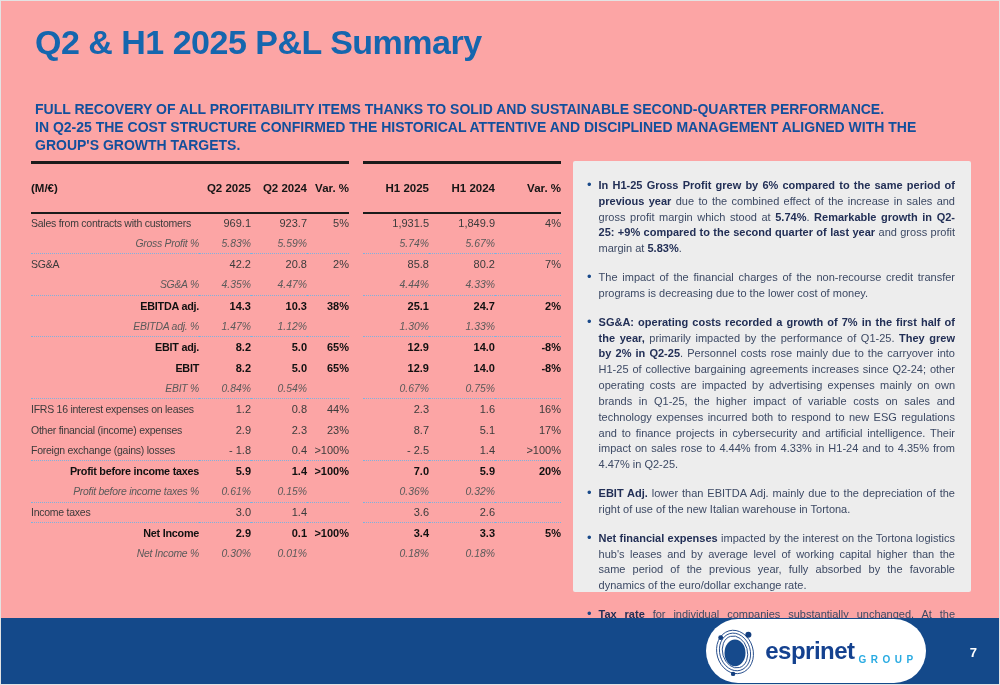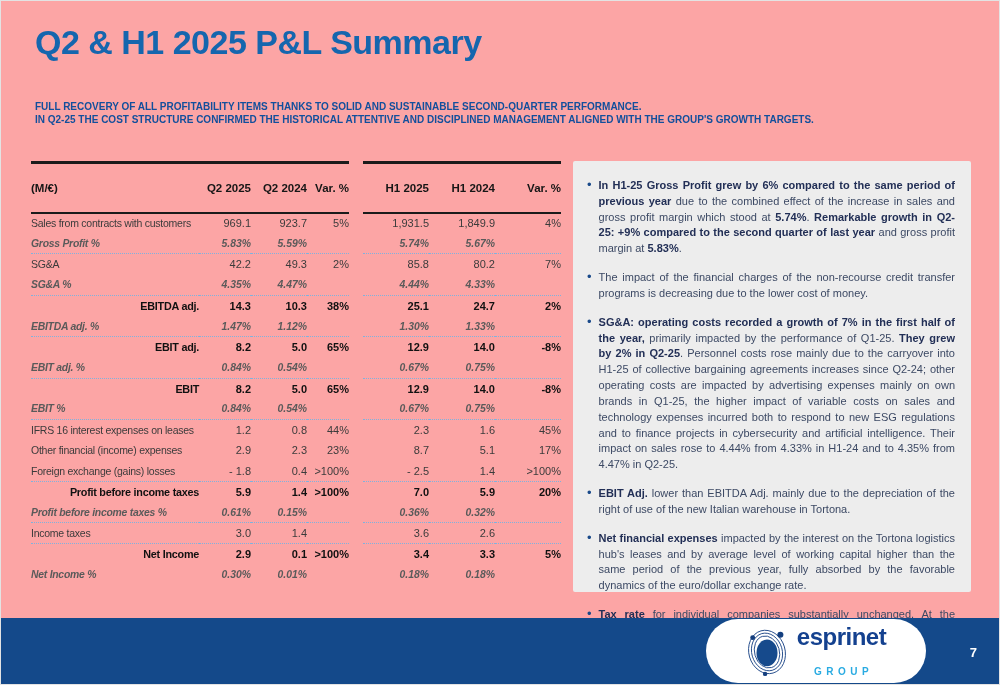--- a/index.html
+++ b/index.html
@@ -9,21 +9,21 @@
     background: #fca5a5; overflow: hidden; border: 1px solid #e3e3e3;
   }
 
   
   .title {
     position: absolute; left: 34px; top: 22px;
     font-size: 34px; font-weight: 700; color: #1566AE; letter-spacing: -0.5px;
   }
   .subtitle {
     position: absolute; left: 34px; top: 99px; width: 895px;
-    font-size: 10px; font-weight: 700; color: #124F9C; line-height: 1.3;
+    font-size: 14px; font-weight: 700; color: #124F9C; line-height: 1.3;
   }
 
   
   .table-wrap { position: absolute; left: 30px; top: 160px; }
   table.pnl { border-collapse: collapse; table-layout: fixed; width: 530px; }
   table.pnl th, table.pnl td { padding: 0; vertical-align: middle; white-space: nowrap; }
   .col-lbl { width: 168px; } .col-a { width: 52px; } .col-b { width: 56px; }
   .col-c { width: 42px; } .col-gap { width: 14px; }
   .col-d { width: 66px; } .col-e { width: 66px; } .col-f { width: 66px; }
 
@@ -32,21 +32,21 @@
     border-top: 3px solid #1b1b1b; border-bottom: 2px solid #1b1b1b;
   }
   th.lbl, td.lbl { text-align: left; }
   th.num, td.num { text-align: right; }
 
   tbody td { height: 20.7px; font-size: 11px; }
   td.lbl { font-size: 10.5px; letter-spacing: -0.25px; margin-top: 7px; }
   tr.r-regular td { color: #3b3b3b; font-weight: 400; }
   tr.r-bold td { color: #111111; font-weight: 700; text-align: right; }
   tr.r-bold td.lbl { font-size: 10.8px; }
-  tr.r-percent td { color: #5a5a5a; font-style: italic; font-size: 10.4px; font-weight: 700; }
+  tr.r-percent td { color: #5a5a5a; font-style: italic; font-size: 10.4px; font-weight: 400; text-align: right; }
   tr.div-row td.bL, tr.div-row td.bR { border-bottom: 1px dotted #7FB2DE; }
 
   
   .notes-panel {
     position: absolute; left: 572px; top: 160px; width: 398px; height: 431px;
     background: #EDEDED; border-radius: 2px; padding: 17px 16px 14px 14px;
     display: flex; flex-direction: column; gap: 13px;
   }
   .bullet { display: flex; align-items: flex-start; }
   .bullet .dot {
@@ -62,21 +62,21 @@
   .footer-bar {
     position: absolute; left: 0; top: 617px; width: 1000px; height: 68px;
     background: #14498A;
   }
   .logo-pill {
     position: absolute; left: 705px; top: 1px; width: 220px; height: 64px;
     background: #ffffff; border-radius: 32px;
     display: flex; align-items: center; justify-content: center; gap: 9px;
   }
   .logo-mark { width: 42px; height: 52px; flex: 0 0 auto; }
-  .logo-text { display: flex; flex-direction: column; align-items: center; }
+  .logo-text { display: flex; flex-direction: row; align-items: center; }
   .logo-name { font-size: 24px; font-weight: 700; color: #14418F; letter-spacing: -0.5px; line-height: 1; }
   .logo-sub { font-size: 10px; font-weight: 700; color: #29ABE2; letter-spacing: 4.5px; margin-top: 17px; margin-left: 4px; }
   .page-number {
     position: absolute; right: 24px; top: 0; height: 68px;
     display: flex; align-items: center; color: #ffffff; font-size: 13px; font-weight: 700;
   }
 </style>
 </head>
 <body>
 
@@ -130,21 +130,21 @@
             <td class="num bL">5.59%</td>
             <td class="num bL"></td>
             <td class="gapc"></td>
             <td class="num bR">5.74%</td>
             <td class="num bR">5.67%</td>
             <td class="num bR"></td>
           </tr>
           <tr class="r-regular">
             <td class="lbl bL">SG&amp;A</td>
             <td class="num bL">42.2</td>
-            <td class="num bL">49.3</td>
+            <td class="num bL">20.8</td>
             <td class="num bL">2%</td>
             <td class="gapc"></td>
             <td class="num bR">85.8</td>
             <td class="num bR">80.2</td>
             <td class="num bR">7%</td>
           </tr>
           <tr class="r-percent div-row">
             <td class="lbl bL">SG&amp;A %</td>
             <td class="num bL">4.35%</td>
             <td class="num bL">4.47%</td>
@@ -176,30 +176,20 @@
           </tr>
           <tr class="r-bold">
             <td class="lbl bL">EBIT adj.</td>
             <td class="num bL">8.2</td>
             <td class="num bL">5.0</td>
             <td class="num bL">65%</td>
             <td class="gapc"></td>
             <td class="num bR">12.9</td>
             <td class="num bR">14.0</td>
             <td class="num bR">-8%</td>
-          </tr>
-          <tr class="r-percent div-row">
-            <td class="lbl bL">EBIT adj. %</td>
-            <td class="num bL">0.84%</td>
-            <td class="num bL">0.54%</td>
-            <td class="num bL"></td>
-            <td class="gapc"></td>
-            <td class="num bR">0.67%</td>
-            <td class="num bR">0.75%</td>
-            <td class="num bR"></td>
           </tr>
           <tr class="r-bold">
             <td class="lbl bL">EBIT</td>
             <td class="num bL">8.2</td>
             <td class="num bL">5.0</td>
             <td class="num bL">65%</td>
             <td class="gapc"></td>
             <td class="num bR">12.9</td>
             <td class="num bR">14.0</td>
             <td class="num bR">-8%</td>
@@ -215,21 +205,21 @@
             <td class="num bR"></td>
           </tr>
           <tr class="r-regular">
             <td class="lbl bL">IFRS 16 interest expenses on leases</td>
             <td class="num bL">1.2</td>
             <td class="num bL">0.8</td>
             <td class="num bL">44%</td>
             <td class="gapc"></td>
             <td class="num bR">2.3</td>
             <td class="num bR">1.6</td>
-            <td class="num bR">45%</td>
+            <td class="num bR">16%</td>
           </tr>
           <tr class="r-regular">
             <td class="lbl bL">Other financial (income) expenses</td>
             <td class="num bL">2.9</td>
             <td class="num bL">2.3</td>
             <td class="num bL">23%</td>
             <td class="gapc"></td>
             <td class="num bR">8.7</td>
             <td class="num bR">5.1</td>
             <td class="num bR">17%</td>

